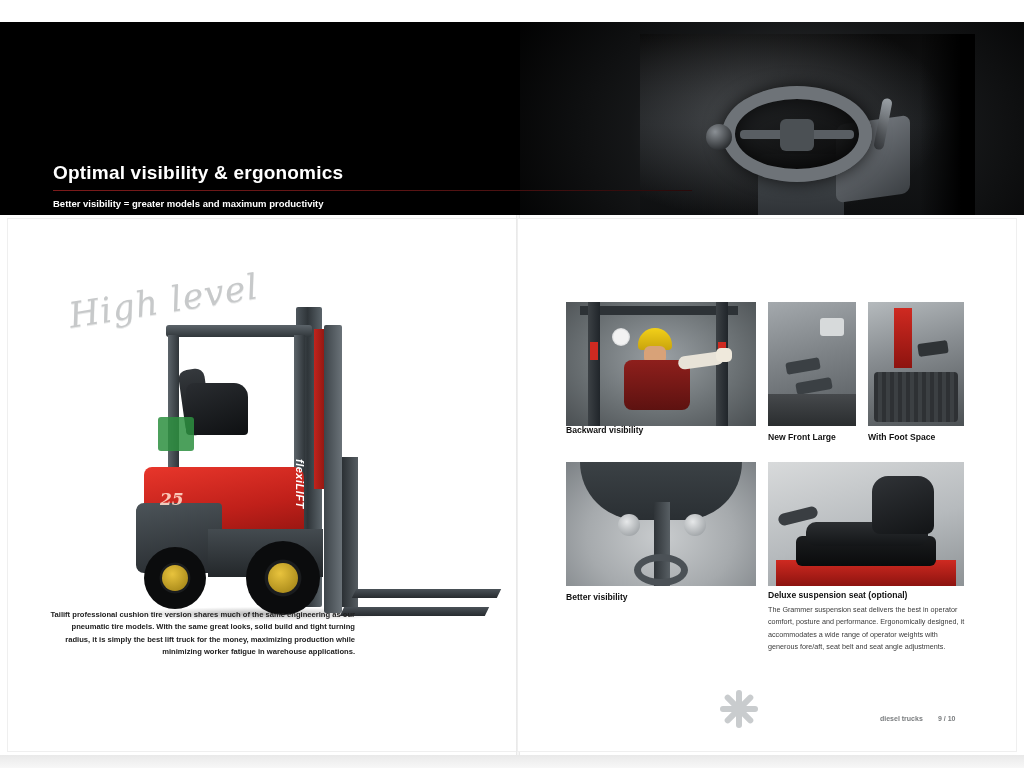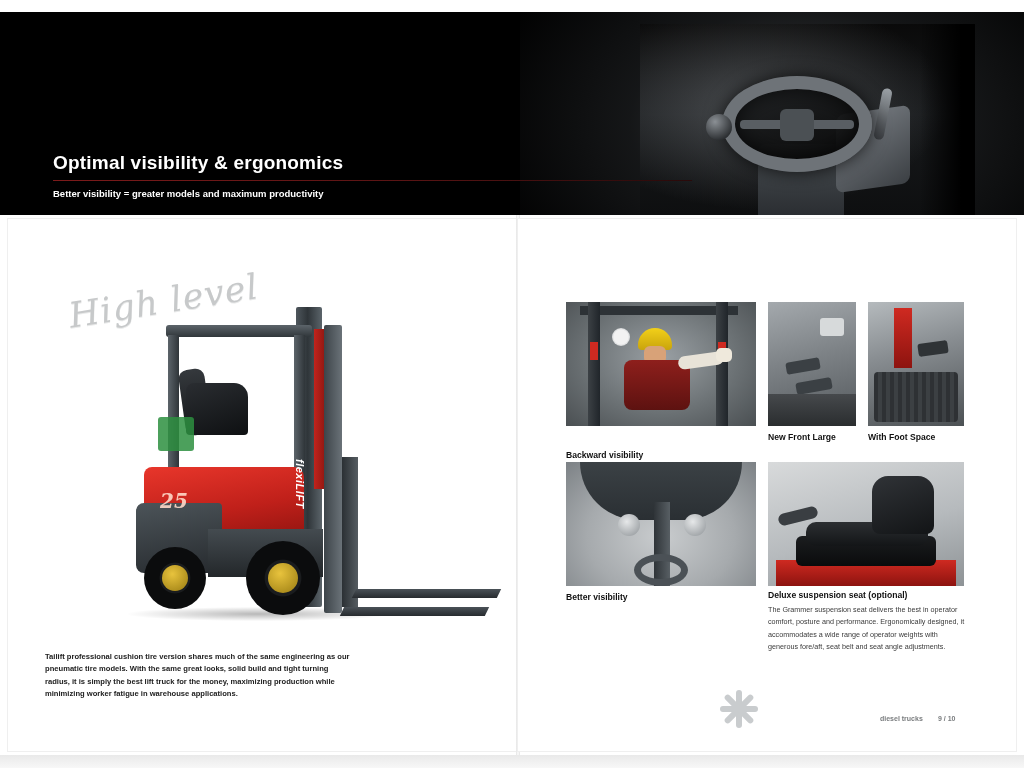--- a/index.html
+++ b/index.html
@@ -11,21 +11,21 @@
   }
   .page {
     position: relative;
     width: 1024px; height: 768px;
     background: #ffffff;
   }
 
   
   .banner {
     position: absolute;
-    left: 0; top: 12px;
+    left: 0; top: 22px;
     width: 1024px; height: 203px;
     background: #000000;
     overflow: hidden;
   }
   .banner-glow {
     position: absolute;
     left: 520px; top: -120px;
     width: 620px; height: 420px;
     background: radial-gradient(ellipse at 45% 55%, rgba(120,125,130,0.55) 0%, rgba(60,64,68,0.35) 35%, rgba(0,0,0,0) 70%);
   }
@@ -210,21 +210,21 @@
     background: linear-gradient(170deg, #4c5459 0%, #262a2e 100%);
     border-radius: 8px 4px 8px 8px;
   }
   .fl-chassis {
     position: absolute; left: 90px; top: 222px; width: 115px; height: 48px;
     background: linear-gradient(180deg, #444b50, #23272a);
   }
   .fl-badge {
     position: absolute; left: 42px; top: 182px;
     color: #ffd9c9; font-family: "DejaVu Serif", serif; font-style: italic;
-    font-size: 20px; font-weight: bold;
+    font-size: 17px; font-weight: bold;
     opacity: .9;
   }
   .fl-logo {
     position: absolute; left: 188px; top: 152px;
     color: #ffffff; font-size: 11px; font-weight: bold; font-style: italic;
     letter-spacing: .5px;
     transform: rotate(90deg); transform-origin: left top;
   }
   .fl-tire-rear {
     position: absolute; left: 26px; top: 240px; width: 62px; height: 62px;
@@ -245,23 +245,23 @@
     content: ""; position: absolute; left: 22px; top: 22px; width: 30px; height: 30px;
     background: radial-gradient(circle at 40% 35%, #e8c33d, #9a7c12);
     border-radius: 50%;
   }
   .fl-shadow {
     position: absolute; left: 10px; top: 300px; width: 260px; height: 14px;
     background: radial-gradient(ellipse at 50% 50%, rgba(0,0,0,0.28), rgba(0,0,0,0) 72%);
   }
 
   .left-caption {
-    position: absolute; left: 37px; top: 432px;
+    position: absolute; left: 37px; top: 390px;
     width: 310px;
-    font-size: 7.6px; font-weight: bold; line-height: 1.62; color: #222;
+    font-size: 7.6px; font-weight: bold; line-height: 1.62; color: #222; text-align: right;
   }
 
   
   .ph { position: absolute; overflow: hidden; }
   .cap {
     position: absolute;
     font-size: 8.6px; font-weight: bold; color: #111;
   }
   .ph-backward {
     left: 48px; top: 83px; width: 190px; height: 124px;
@@ -424,21 +424,21 @@
         <div class="bw-post-r"></div>
         <div class="bw-gauge"></div>
         <div class="bw-lamp"></div>
         <div class="bw-lamp2"></div>
         <div class="bw-helmet"></div>
         <div class="bw-head"></div>
         <div class="bw-body"></div>
         <div class="bw-arm"></div>
         <div class="bw-glove"></div>
       </div>
-      <div class="cap" style="left:48px; top:231px;">Backward visibility</div>
+      <div class="cap" style="left:48px; top:206px;">Backward visibility</div>
 
       <div class="ph ph-cowl">
         <div class="cw-panel"></div>
         <div class="cw-pedal1"></div>
         <div class="cw-pedal2"></div>
         <div class="cw-floor"></div>
       </div>
       <div class="cap" style="left:250px; top:213px;">New Front Large</div>
 
       <div class="ph ph-foot">

